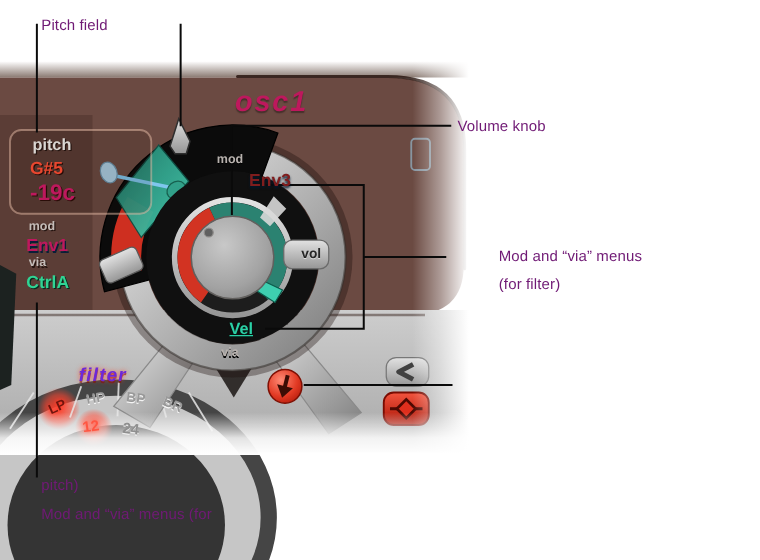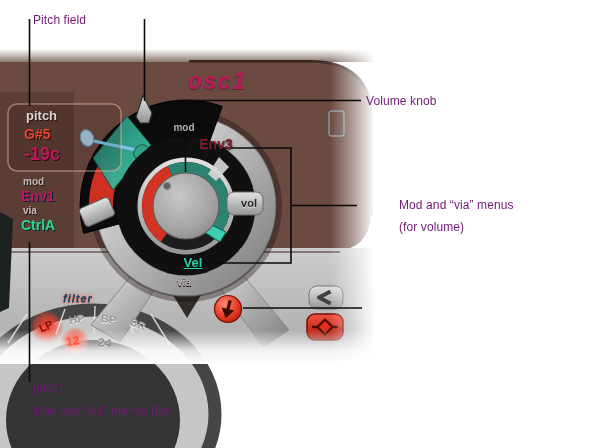--- a/index.html
+++ b/index.html
@@ -21,21 +21,21 @@
   .t-small{font-size:10px;color:#c4bcb8;text-shadow:1px 1px 0 #241410;}
   .t-lmod{left:23px;top:176px;}
   .t-lvia{left:23px;top:205px;}
   .t-env1{left:21px;top:188px;font-size:14px;color:#be185d;text-shadow:1px 1px 0 #0a1e38;}
   .t-ctrla{left:21px;top:217px;font-size:14px;color:#30d494;text-shadow:1px 1px 0 #062a1c;}
   .t-kmod{left:171px;top:122px;width:26px;text-align:center;font-size:10px;color:#b8b2ae;text-shadow:0 1px 0 #000;}
   .t-env3{left:165px;top:136px;width:38px;text-align:center;font-size:14px;color:#7f1d1d;text-shadow:0 1px 2px #00182e;margin-left:32px;}
   .t-vol{left:236px;top:197px;width:26px;text-align:center;font-size:11px;color:#262626;text-shadow:0 1px 0 rgba(255,255,255,.55);}
   .t-vel{left:180px;top:255px;width:26px;text-align:center;font-size:13px;color:#2bd0a6;text-shadow:0 1px 1px #001a12;text-decoration:underline;}
   .t-kvia{left:171px;top:277px;width:26px;text-align:center;font-size:10px;color:#b8b2ae;text-shadow:0 1px 0 #000;}
-  .t-filter{left:63px;top:292px;font-size:11px;font-style:italic;letter-spacing:1px;color:#0c4a6e;
+  .t-filter{left:63px;top:292px;font-size:15px;font-style:italic;letter-spacing:1px;color:#6d28d9;
     text-shadow:0 0 4px rgba(255,70,45,.85),0 1px 0 rgba(120,10,5,.6);}
   .t-band{font-size:11px;color:#999999;text-shadow:0 1px 0 rgba(255,255,255,.85);}
   .t-lp{left:39px;top:320px;color:#70140c;transform:rotate(-24deg);text-shadow:0 0 3px #ff3a28,0 0 6px #ff3a28;}
   .t-hp{left:69px;top:313px;transform:rotate(-10deg);}
   .t-bp{left:101px;top:313px;transform:rotate(7deg);}
   .t-br{left:130px;top:318px;transform:rotate(23deg);}
   .t-12{left:66px;top:334px;font-size:12px;color:#ff5642;transform:rotate(-8deg);
     text-shadow:0 0 4px rgba(255,70,45,.9);}
   .t-24{left:98px;top:336px;font-size:12px;color:#8f8f8f;transform:rotate(7deg);text-shadow:0 1px 0 rgba(255,255,255,.7);}
 </style>
@@ -199,20 +199,20 @@
   <div class="ptext t-band t-hp">HP</div>
   <div class="ptext t-band t-bp">BP</div>
   <div class="ptext t-band t-br">BR</div>
   <div class="ptext t-12">12</div>
   <div class="ptext t-24">24</div>
 
   <div class="co-label" style="left:33px;top:11px;">Pitch field</div>
   <div class="co-label" style="left:366px;top:92px;">Volume knob</div>
   <div class="co-label" style="left:361px;top:194px;line-height:22px;margin-left:38px;">
     <div>Mod and “via” menus</div>
-    <div>(for volume)</div>
+    <div>(for filter)</div>
   </div>
   <div class="co-label" style="left:33px;top:377px;line-height:23px;">
     <div>pitch)</div>
     <div>Mod and “via” menus (for</div>
   </div>
 
 </div>
 
 </body></html>

